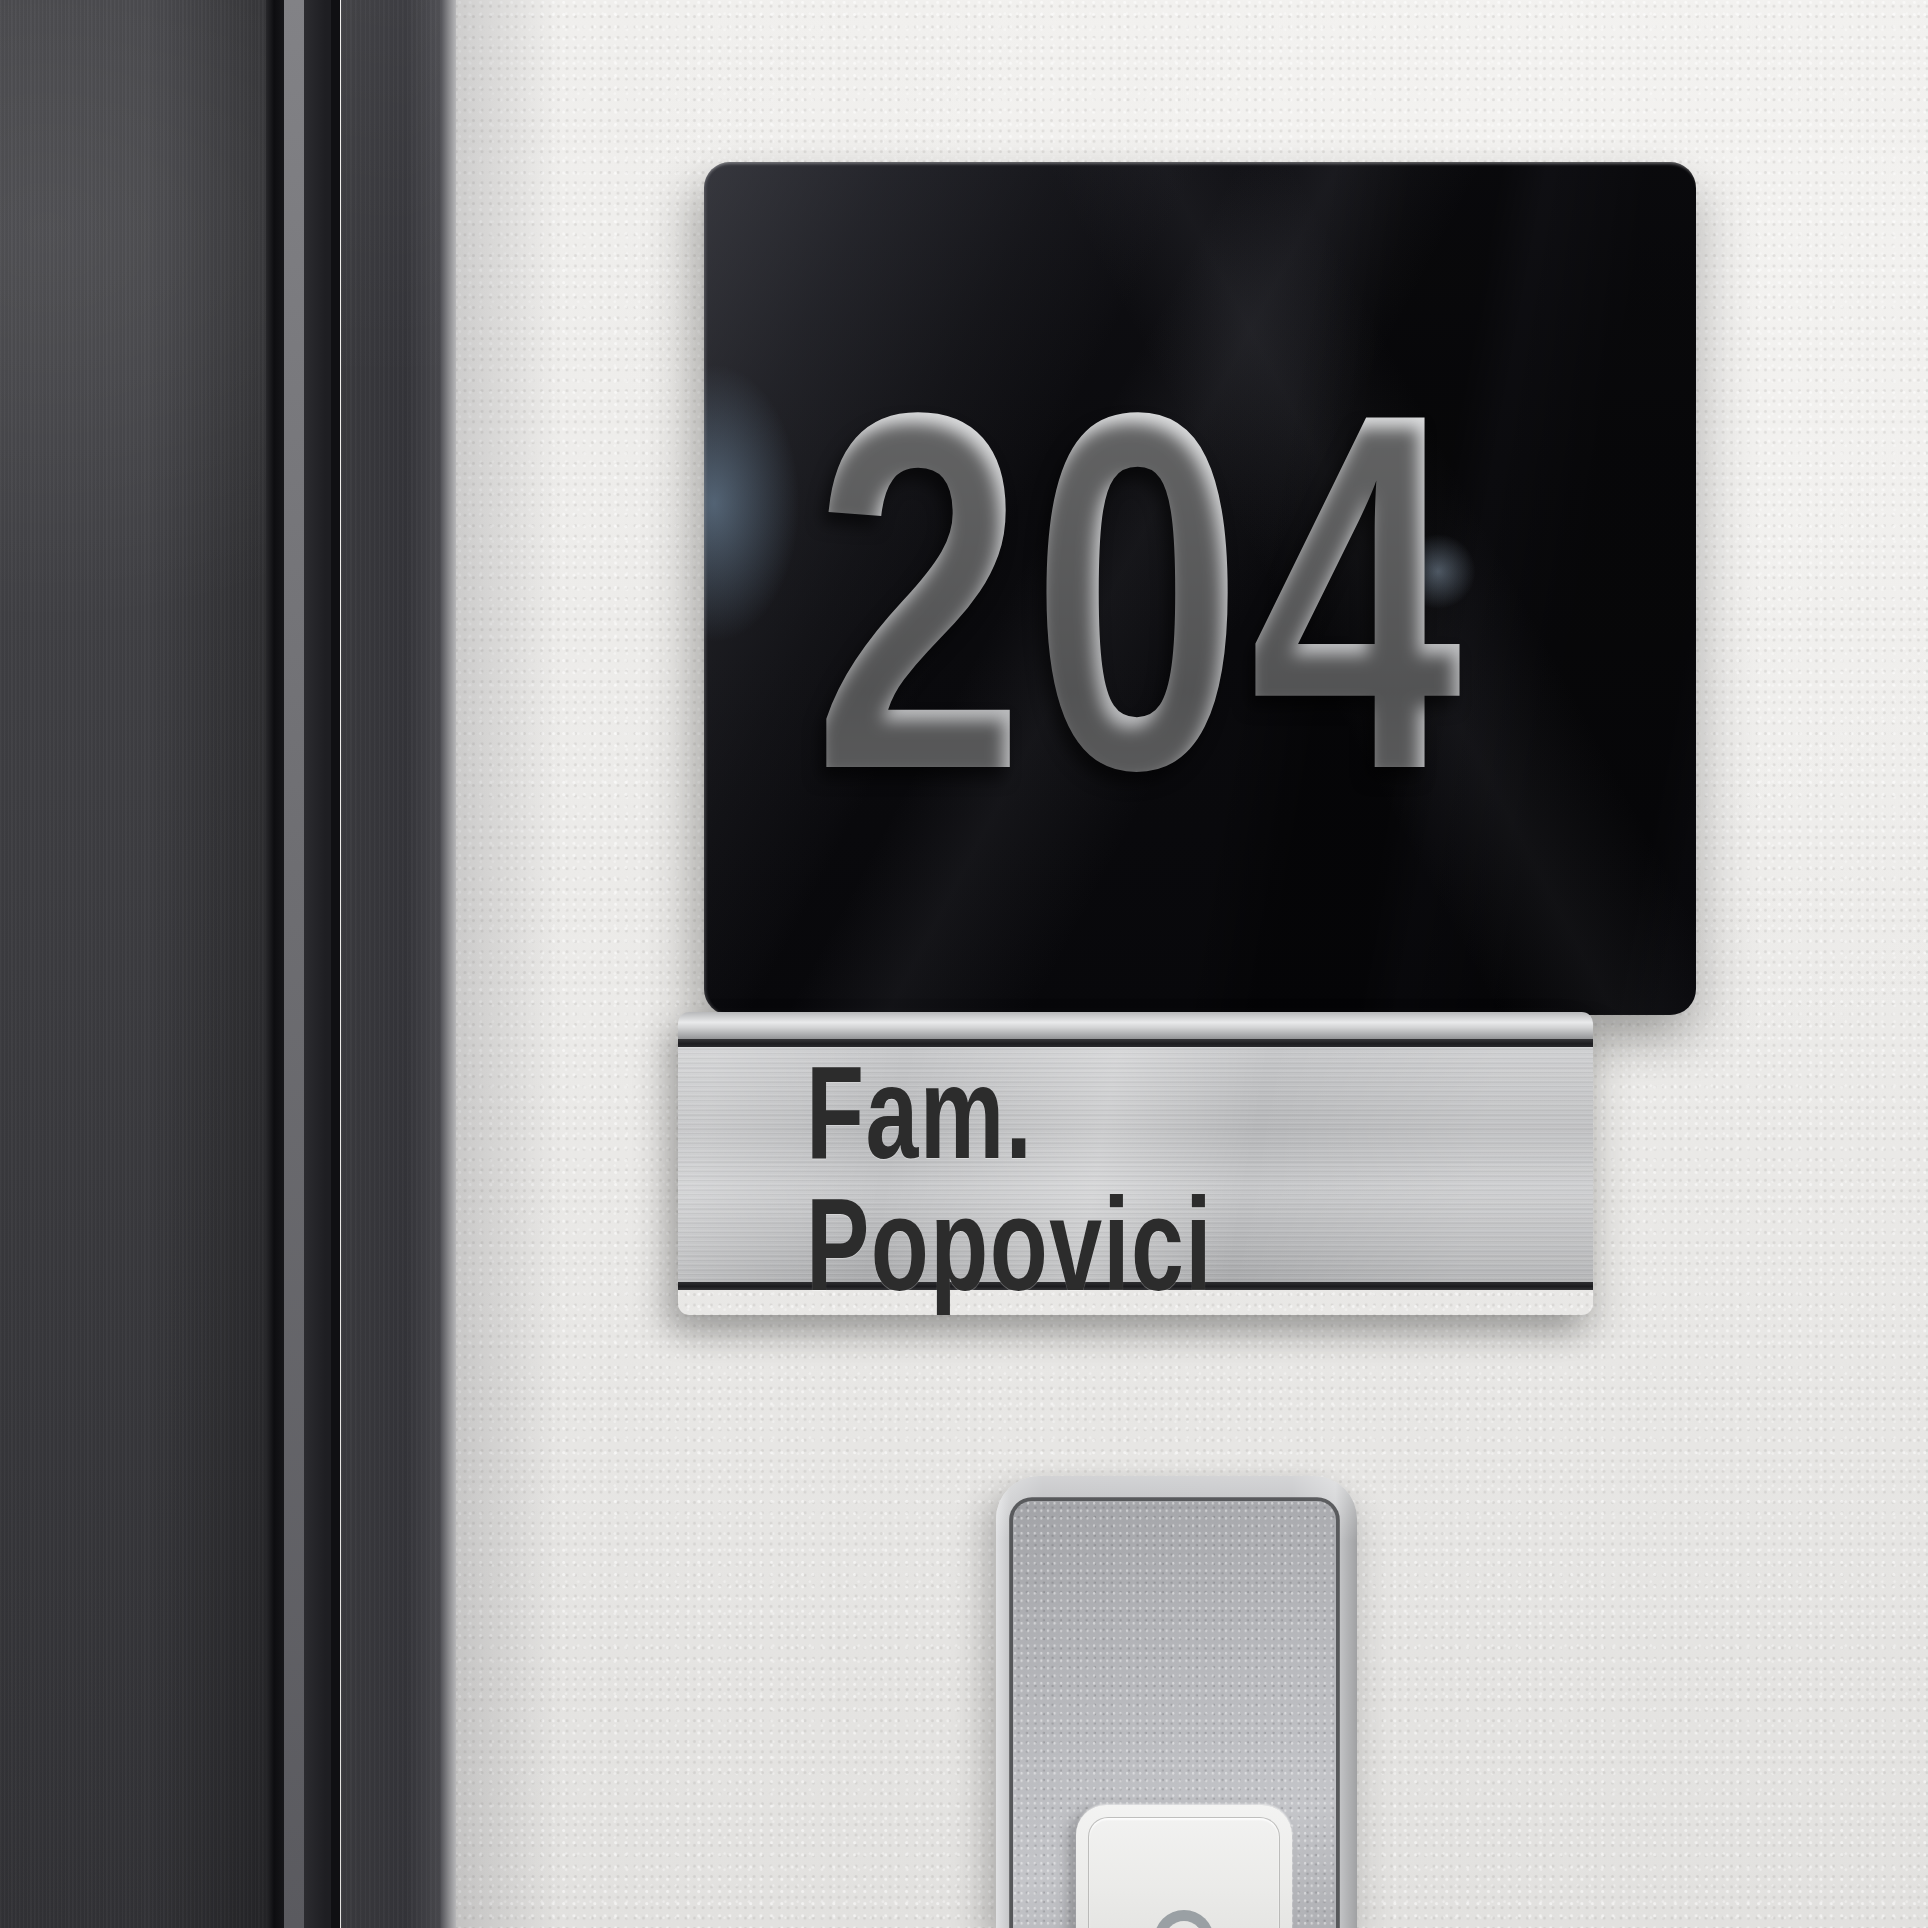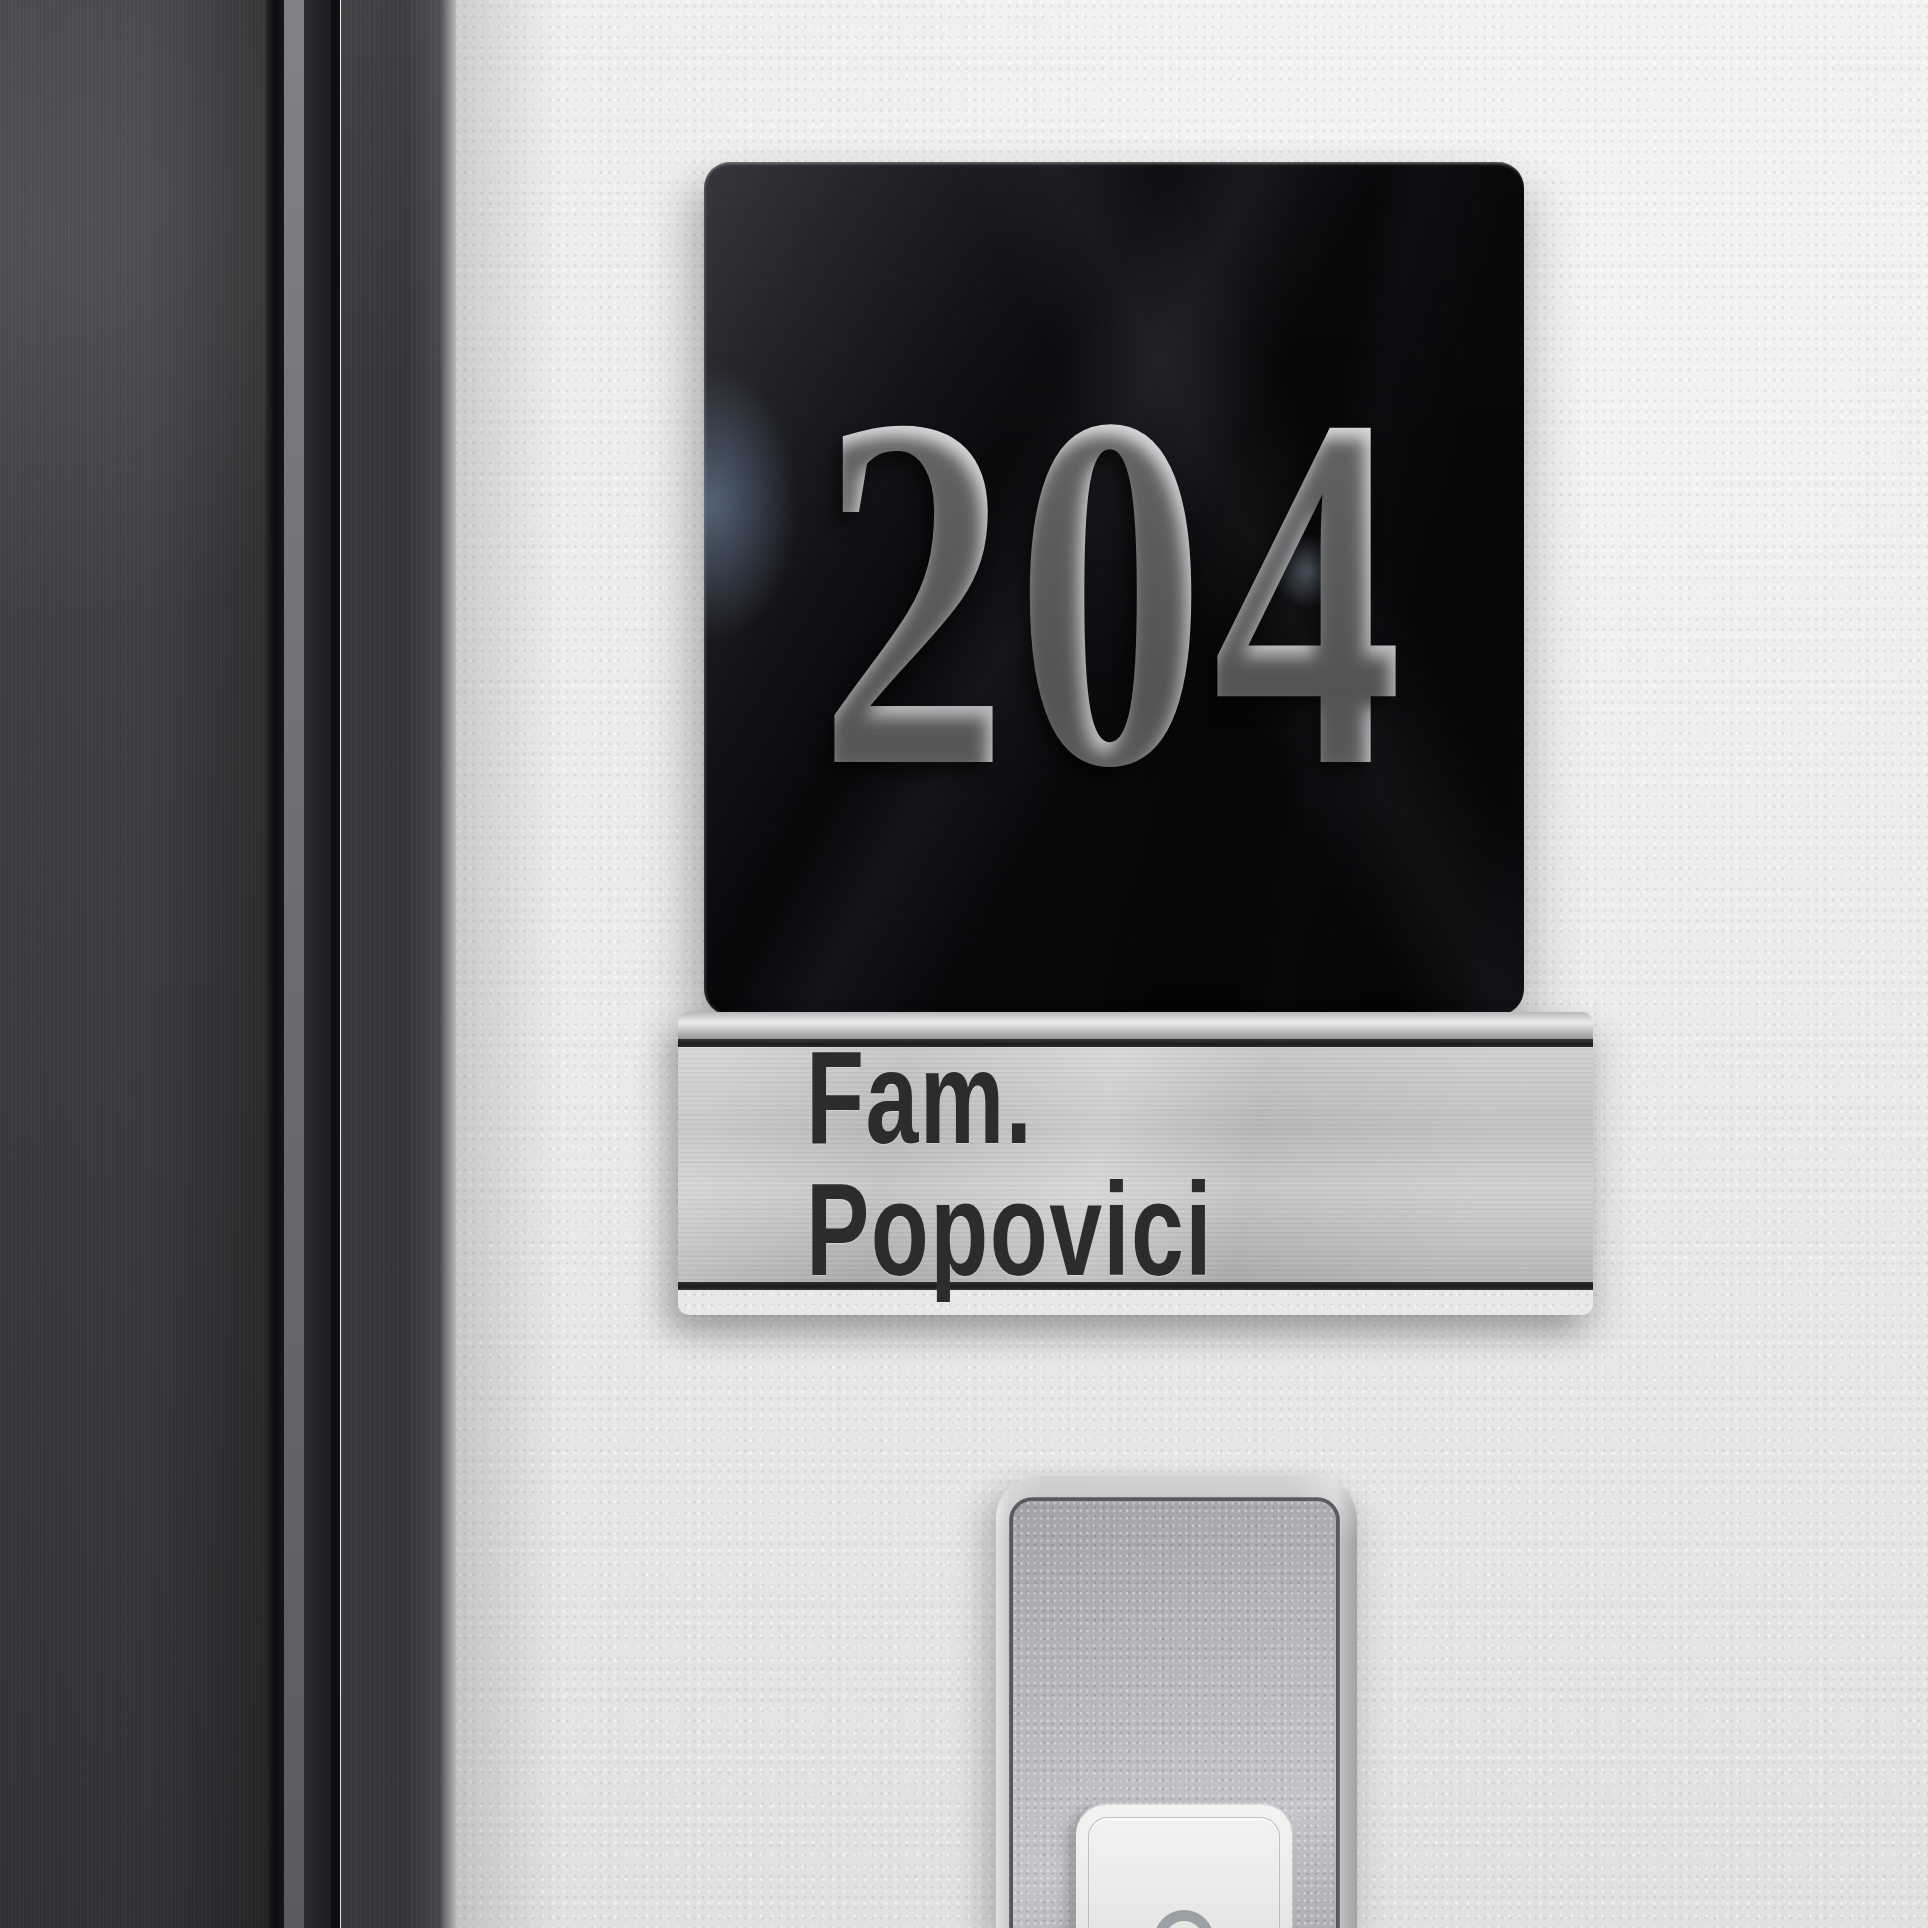--- a/index.html
+++ b/index.html
@@ -37,50 +37,50 @@
   .door-line{left:331px;width:9.4px;background:#101013;}
   .door-frame{left:341px;width:100px;
     background-image:
       repeating-linear-gradient(90deg, rgba(255,255,255,.025) 0 0.9px, rgba(0,0,0,.035) 1.9px 4.7px),
       linear-gradient(180deg, rgba(255,255,255,.05), rgba(255,255,255,0) 20%),
       linear-gradient(90deg,#3b3b3f 0%,#35353a 65%,#4a4a4f 100%);}
   .door-edge{left:441px;width:15px;
     background:linear-gradient(90deg,#55555a,#8d8d90 55%,#b7b7b9 100%);}
 
   
-  .sign{position:absolute;left:704px;top:162px;width:820px;height:853px;
+  .sign{position:absolute;left:704px;top:162px;width:992px;height:853px;
     border-radius:26px;z-index:2;
-    display:flex;align-items:center;justify-content:center;
+    display:flex;align-items:center;justify-content:flex-start;
     background-color:#0a0a0d;
     background-image:
       radial-gradient(122px 198px ellipse at 1% 40%, rgba(124,153,180,.55), rgba(124,153,180,0) 70%),
       radial-gradient(52px 52px ellipse at 74% 48%, rgba(175,200,225,.40), rgba(175,200,225,0) 72%),
       linear-gradient(118deg, rgba(110,112,122,.42) 0%, rgba(86,88,98,.30) 13%, rgba(56,57,64,.20) 25%, rgba(30,30,36,.10) 33%, rgba(0,0,0,0) 34.5%),
       linear-gradient(118deg, rgba(0,0,0,0) 37%, rgba(125,127,137,.10) 44%, rgba(0,0,0,0) 54%),
       linear-gradient(62deg, rgba(0,0,0,0) 55%, rgba(118,120,130,.10) 63%, rgba(0,0,0,0) 72%),
       linear-gradient(100deg, rgba(0,0,0,0) 55%, rgba(0,0,0,.40) 62% 70%, rgba(26,26,31,.0) 74%, rgba(0,0,0,.35) 83% 93%, rgba(0,0,0,0) 97%),
       linear-gradient(180deg,#0f0f13 0%,#0b0b0e 35%,#08080b 100%);
     box-shadow:-19px 22.6px 43px rgba(52,50,48,.28), 17px 24.5px 47px rgba(52,50,48,.18),
-      inset 2.8px 0 2.8px -0.9px rgba(150,150,156,.30), inset 0 3.8px 2.8px -1.9px rgba(190,191,194,.45);font-family:Liberation Serif, serif;}
+      inset 2.8px 0 2.8px -0.9px rgba(150,150,156,.30), inset 0 3.8px 2.8px -1.9px rgba(190,191,194,.45);}
   .number{font-weight:bold;font-size:508px;line-height:1;letter-spacing:8.5px;
     transform:scaleX(.75);transform-origin:center;
     background:linear-gradient(180deg,#e4e5e6 0%,#cbccce 40%,#b8b9bb 70%,#d0d1d3 100%);
     -webkit-background-clip:text;background-clip:text;color:transparent;
     text-shadow:-8.5px 11.3px 19px rgba(0,0,0,.55);
     margin-top:5.6px;}
 
   
   .holder{position:absolute;left:678px;top:1012px;width:915px;height:303px;z-index:3;
     border-radius:11.3px;overflow:hidden;display:flex;flex-direction:column;
     box-shadow:-15px 17px 30px rgba(48,47,45,.30), 9.4px 19px 34px rgba(48,47,45,.16);}
   .rail-top{height:27px;
     background:linear-gradient(180deg,#b7b8ba 0%,#e9eaeb 38%,#d2d3d4 58%,#949597 100%);}
   .groove{height:7.5px;background:linear-gradient(180deg,#353538,#1d1d20 60%,#2a2a2d);}
   .groove-b{height:8.5px;background:linear-gradient(180deg,#2e2e31,#1b1b1e 55%,#323235);}
-  .plate{height:235px;display:flex;align-items:center;justify-content:center;
+  .plate{height:235px;display:flex;align-items:flex-start;justify-content:center;
     background-image:
       repeating-linear-gradient(180deg, rgba(255,255,255,.09) 0 0.9px, rgba(0,0,0,.045) 1.9px 2.8px, rgba(0,0,0,0) 2.8px 4.7px),
       linear-gradient(100deg, rgba(255,255,255,.26) 4%, rgba(255,255,255,0) 24%, rgba(255,255,255,.30) 46%, rgba(255,255,255,0) 62%, rgba(255,255,255,.16) 86%),
       linear-gradient(180deg,#c7c8ca 0%,#b6b7b9 35%,#c6c7c9 60%,#a8a9ab 100%);}
   .rail-bottom{height:24.5px;
     background:linear-gradient(180deg,#dcdddе 0%,#d6d7d8 20%,#bfc0c2 45%,#7f8083 100%);}
   .name{font-weight:bold;font-size:132px;line-height:1;letter-spacing:1.9px;
     transform:scaleX(.72);transform-origin:center;color:#2c2c2c;
     text-shadow:0 0.9px 0.9px rgba(255,255,255,.35);}
 

